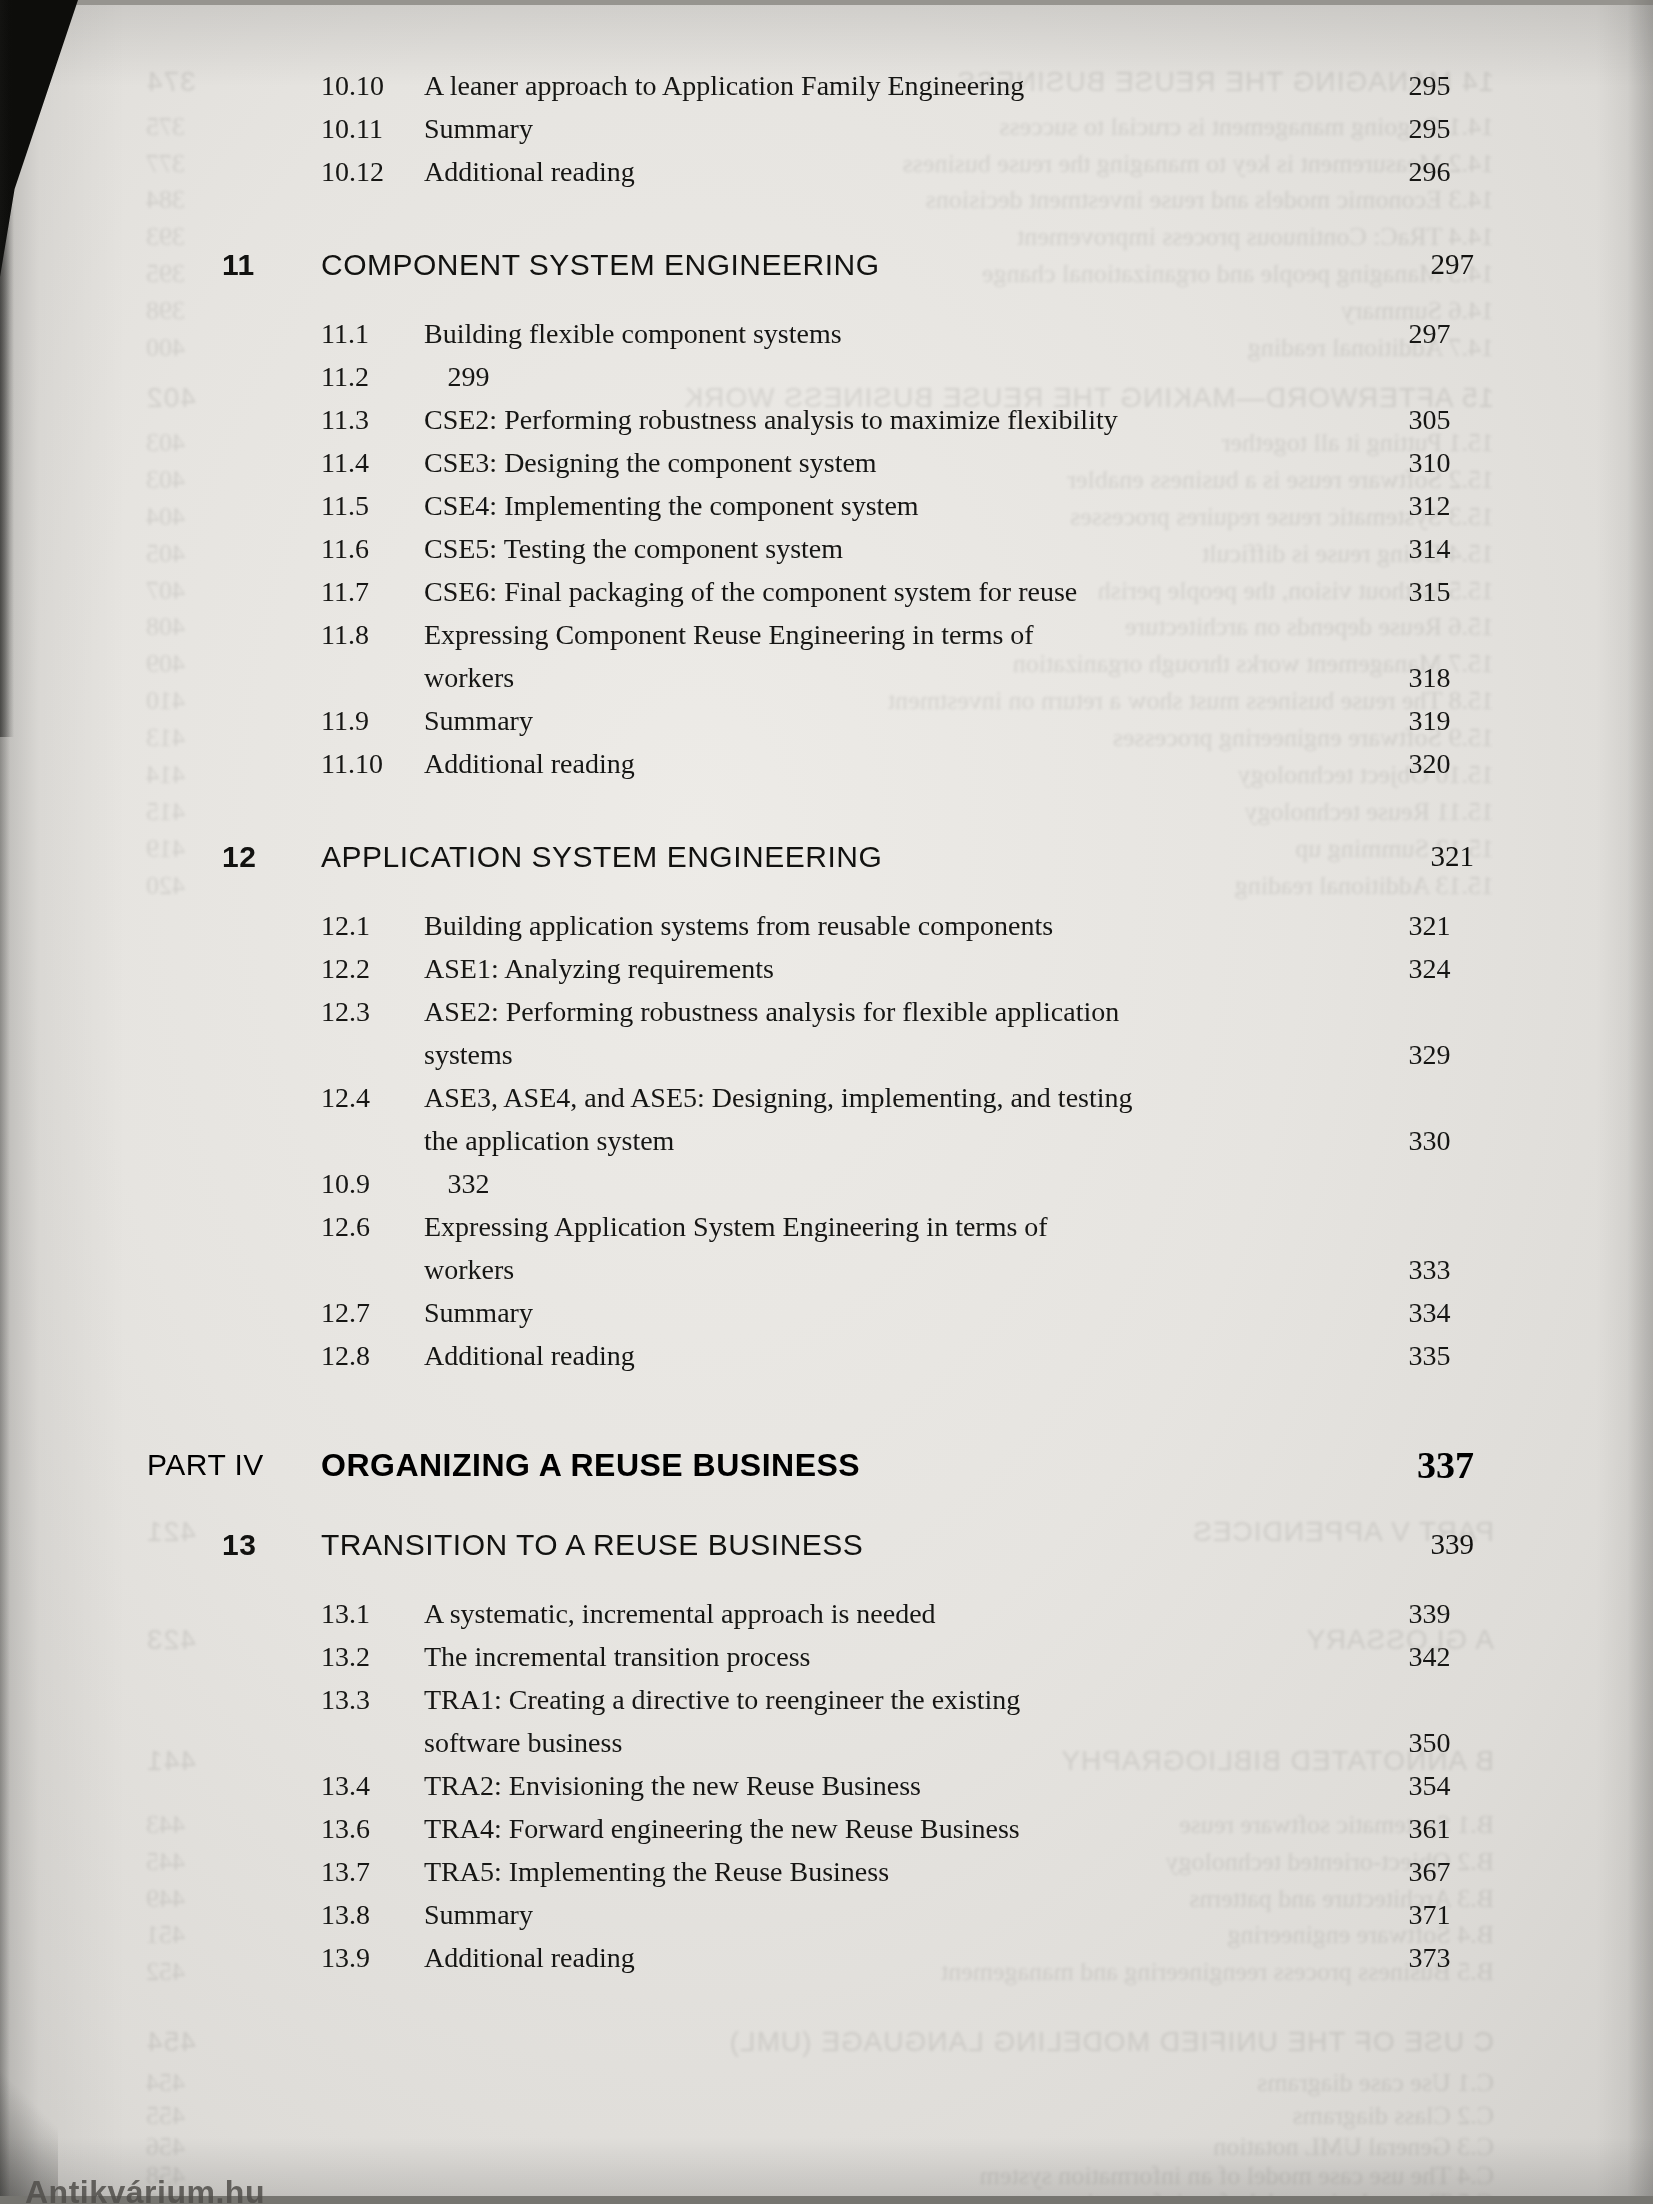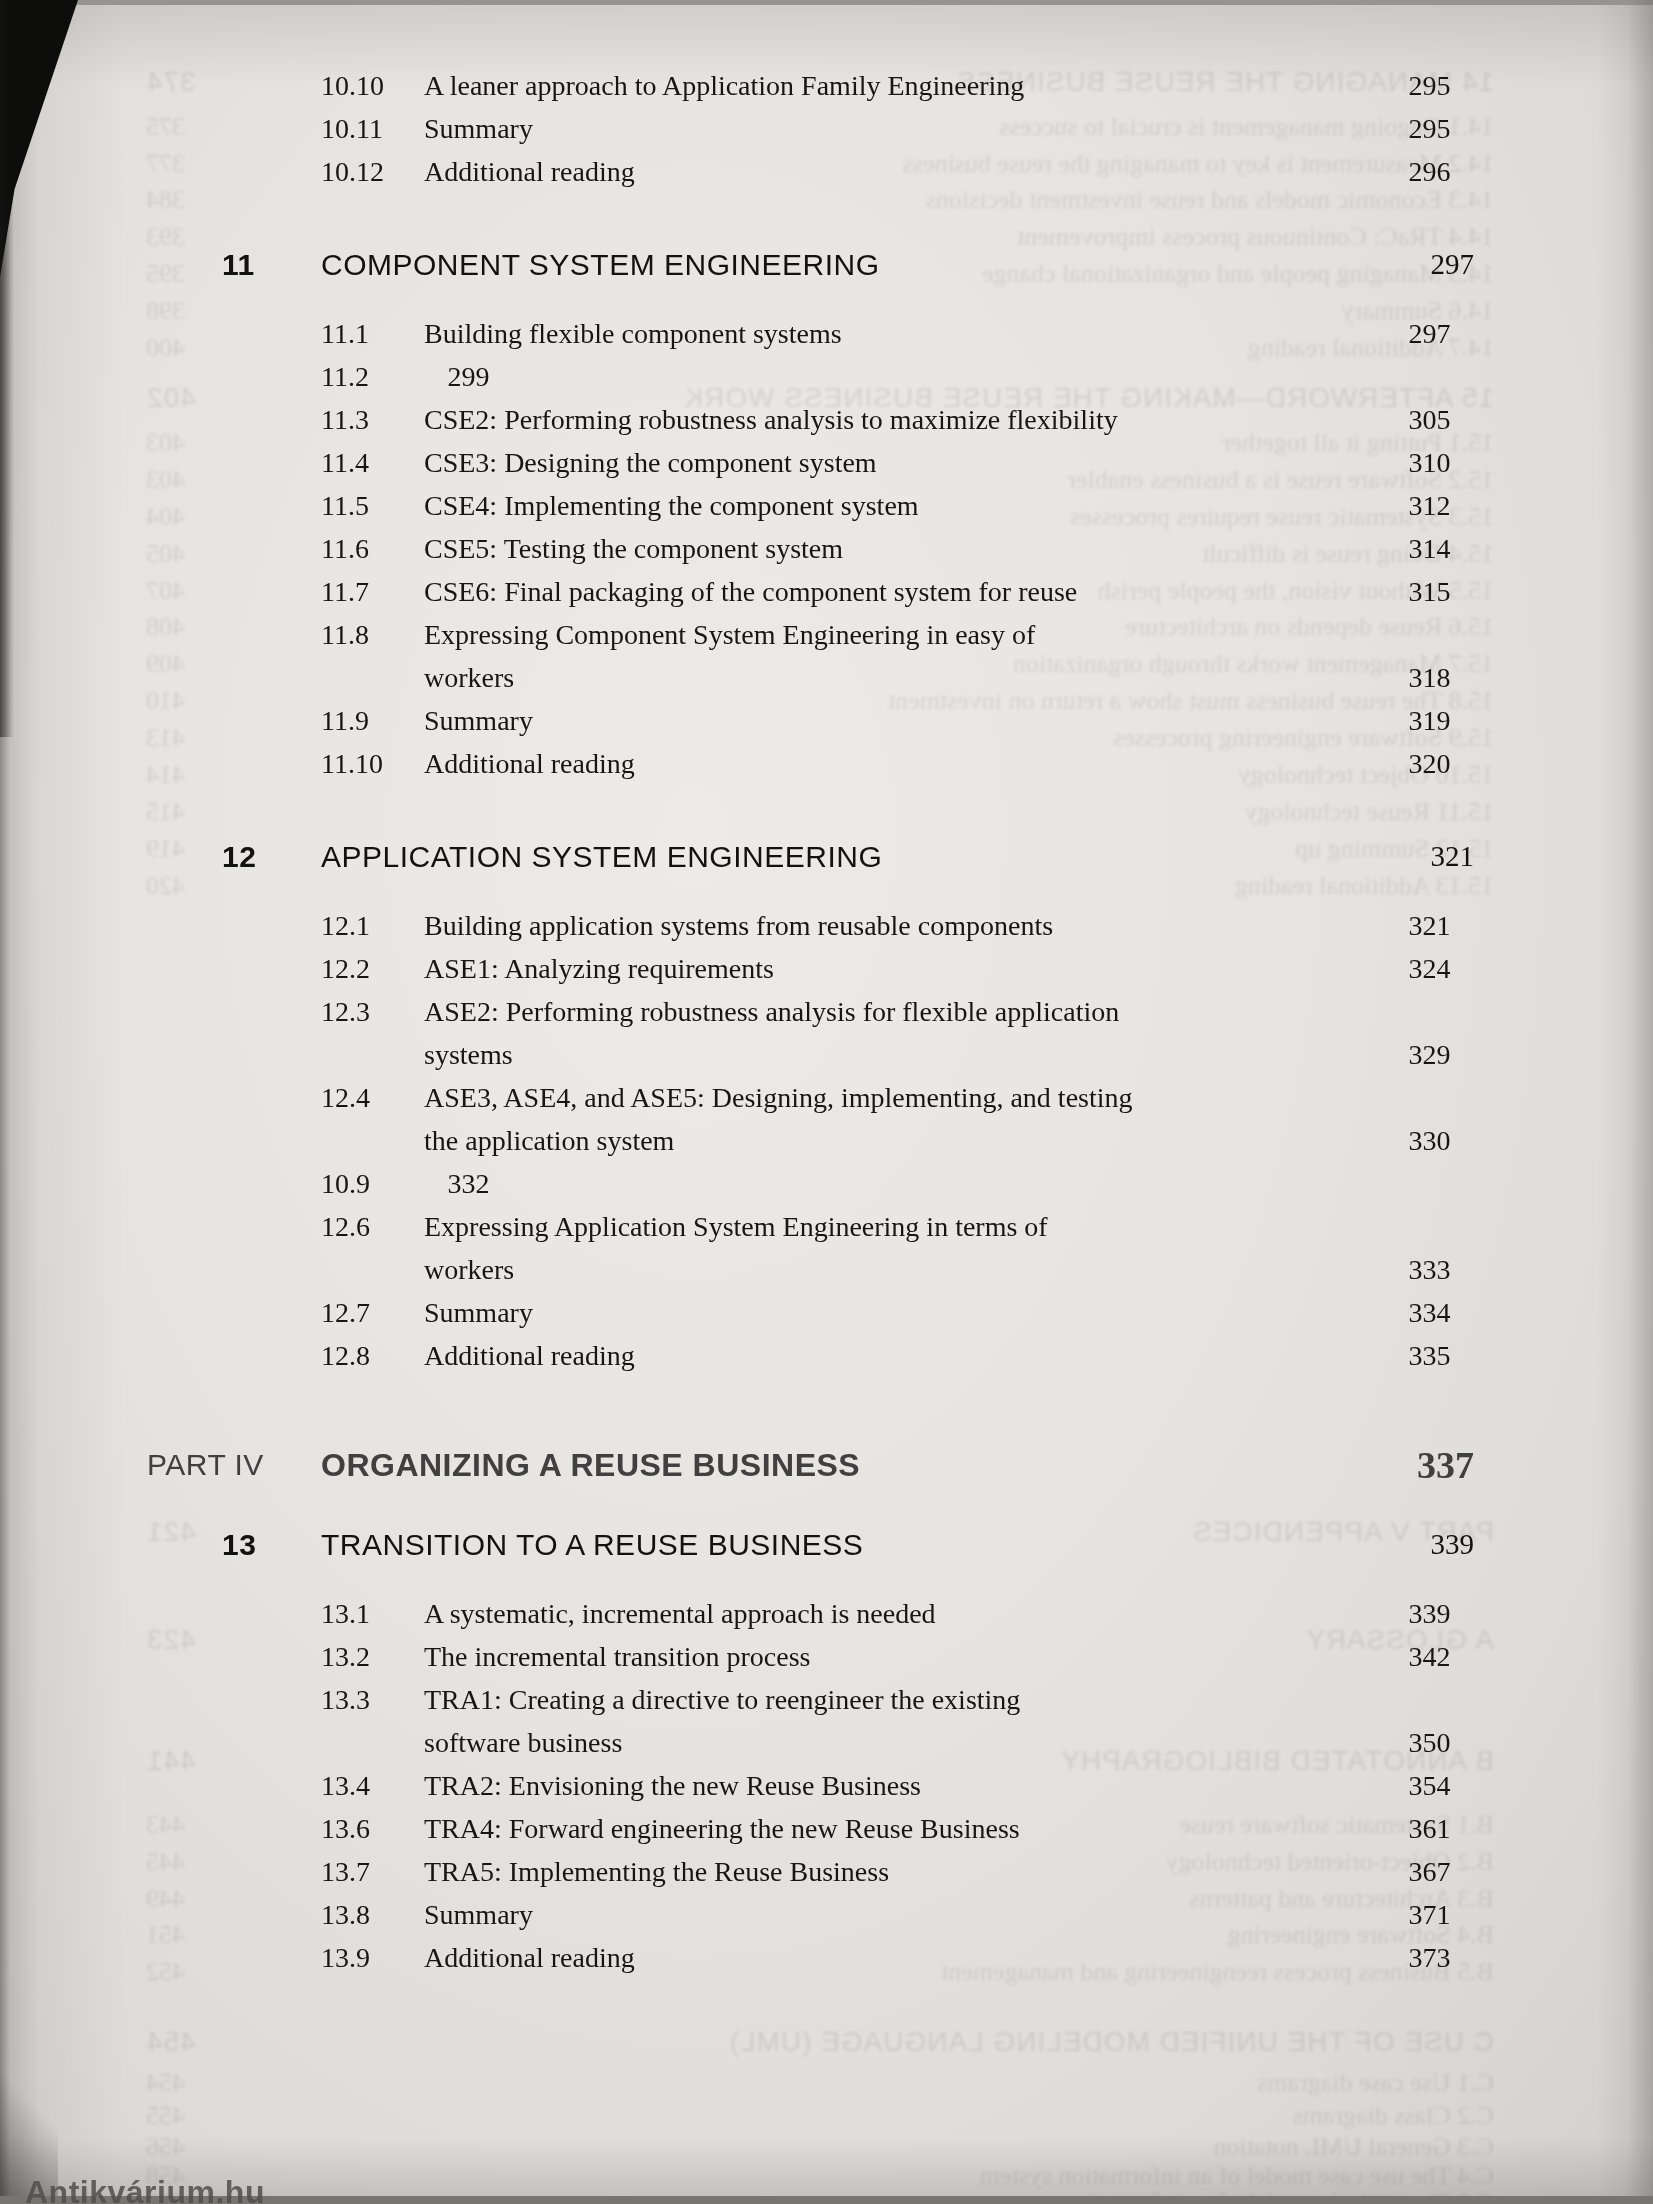--- a/index.html
+++ b/index.html
@@ -56,21 +56,21 @@
   .e .t{flex:1 1 auto;white-space:pre-line;padding-right:19.4px;}
   .e .p{flex:0 0 89px;text-align:center;align-self:flex-end;}
 
   .chead{display:flex;padding-left:75px;margin-top:47px;margin-bottom:23px;
     font-family:"Liberation Sans", sans-serif;font-size:30px;line-height:49px;letter-spacing:0.5px;color:#121210;}
   .chead .cnum{width:99px;flex:0 0 99px;font-weight:700;}
   .chead .ctitle{flex:1 1 auto;}
   .chead .cpage{flex:0 0 89px;text-align:right;font-family:"Liberation Serif", serif;font-size:29px;letter-spacing:0;}
 
   .prow{display:flex;margin-top:62px;margin-bottom:29px;
-    font-family:"Liberation Sans", sans-serif;font-size:30px;line-height:52px;color:#404040;}
+    font-family:"Liberation Sans", sans-serif;font-size:30px;line-height:52px;color:#000000;}
   .prow .plabel{width:174px;flex:0 0 174px;letter-spacing:0.5px;}
   .prow .ptitle{flex:1 1 auto;font-weight:700;font-size:32px;letter-spacing:0.5px;}
   .prow .ppage{flex:0 0 89px;text-align:right;font-weight:700;font-family:"Liberation Serif", serif;font-size:38px;}
 
   .watermark{
     position:absolute;left:25px;top:2174px;
     font-family:"Liberation Sans", sans-serif;font-weight:700;font-size:32px;letter-spacing:0.5px;
     color:#514f4b;opacity:0.85;
   }
 </style>
@@ -279,21 +279,21 @@
       <span class="t">CSE5: Testing the component system</span>
       <span class="p">314</span>
     </div>
   <div class="e">
       <span class="n">11.7</span>
       <span class="t">CSE6: Final packaging of the component system for reuse</span>
       <span class="p">315</span>
     </div>
   <div class="e">
       <span class="n">11.8</span>
-      <span class="t">Expressing Component System Engineering in easy of
+      <span class="t">Expressing Component Reuse Engineering in terms of
 workers</span>
       <span class="p">318</span>
     </div>
   <div class="e">
       <span class="n">11.9</span>
       <span class="t">Summary</span>
       <span class="p">319</span>
     </div>
   <div class="e">
       <span class="n">11.10</span>

